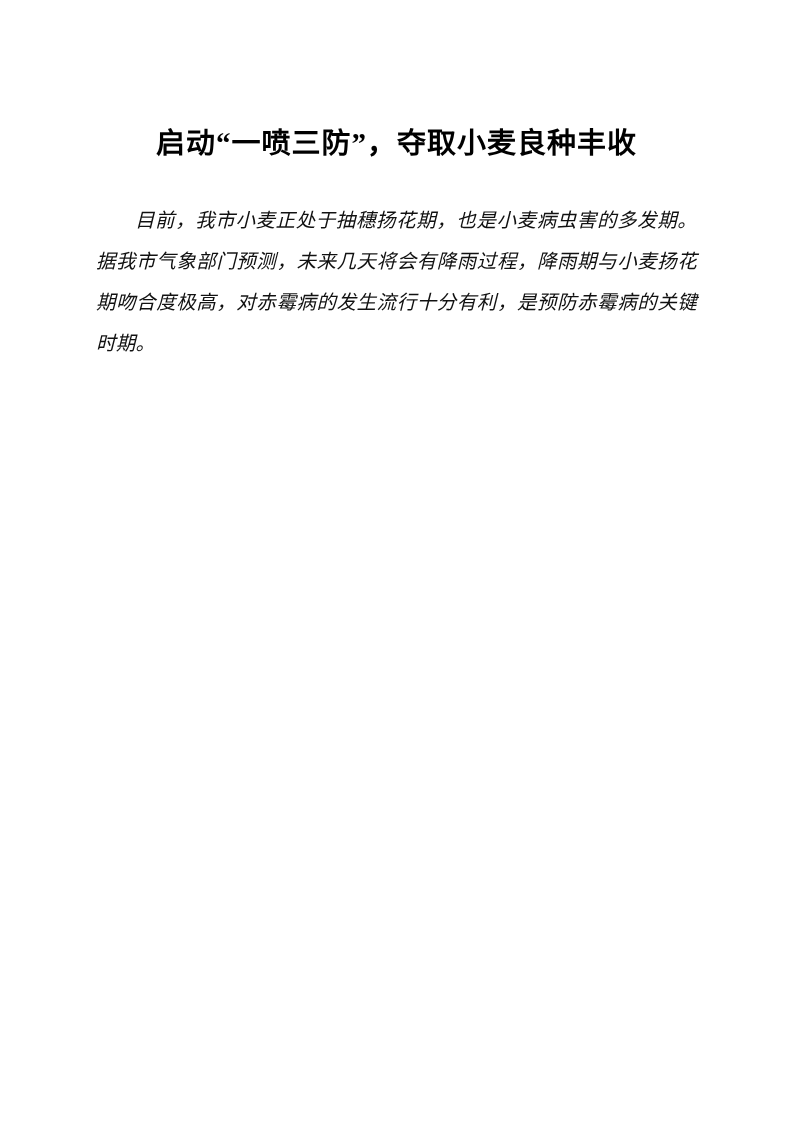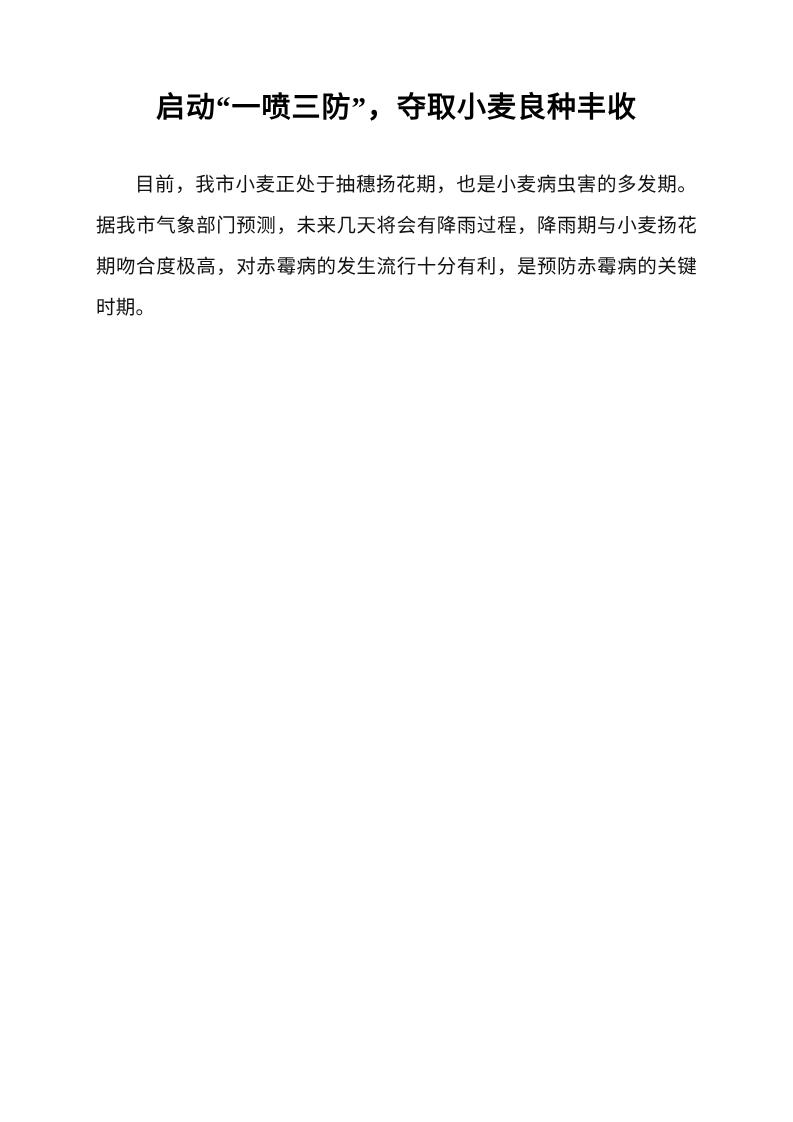--- a/index.html
+++ b/index.html
@@ -13,35 +13,36 @@
     height: 1122px;
     font-family: "Liberation Serif", "DejaVu Serif", serif;
     color: #000000;
     -webkit-font-smoothing: antialiased;
   }
   .page {
     position: relative;
     box-sizing: border-box;
     width: 793px;
     height: 1122px;
-    padding: 68px 96px 96px 96px;
+    padding: 104px 96px 96px 96px;
     background: #ffffff;
   }
   .doc-title {
     margin: 18px 0 0 0;
     text-align: center;
     font-family: "Liberation Serif", "DejaVu Serif", serif;
     font-weight: bold;
     font-size: 29px;
     line-height: 1.5;
     letter-spacing: 1px;
     color: #000000;
   }
   .body-copy {
     margin-top: 34px;
+    font-style: italic;
   }
   .para {
     margin: 0 0 0 0;
     text-indent: 2em;
     font-family: "Liberation Serif", "DejaVu Serif", serif;
     font-size: 19.5px;
     line-height: 41px;
     text-align: justify;
     text-justify: inter-ideograph;
     color: #111111;

